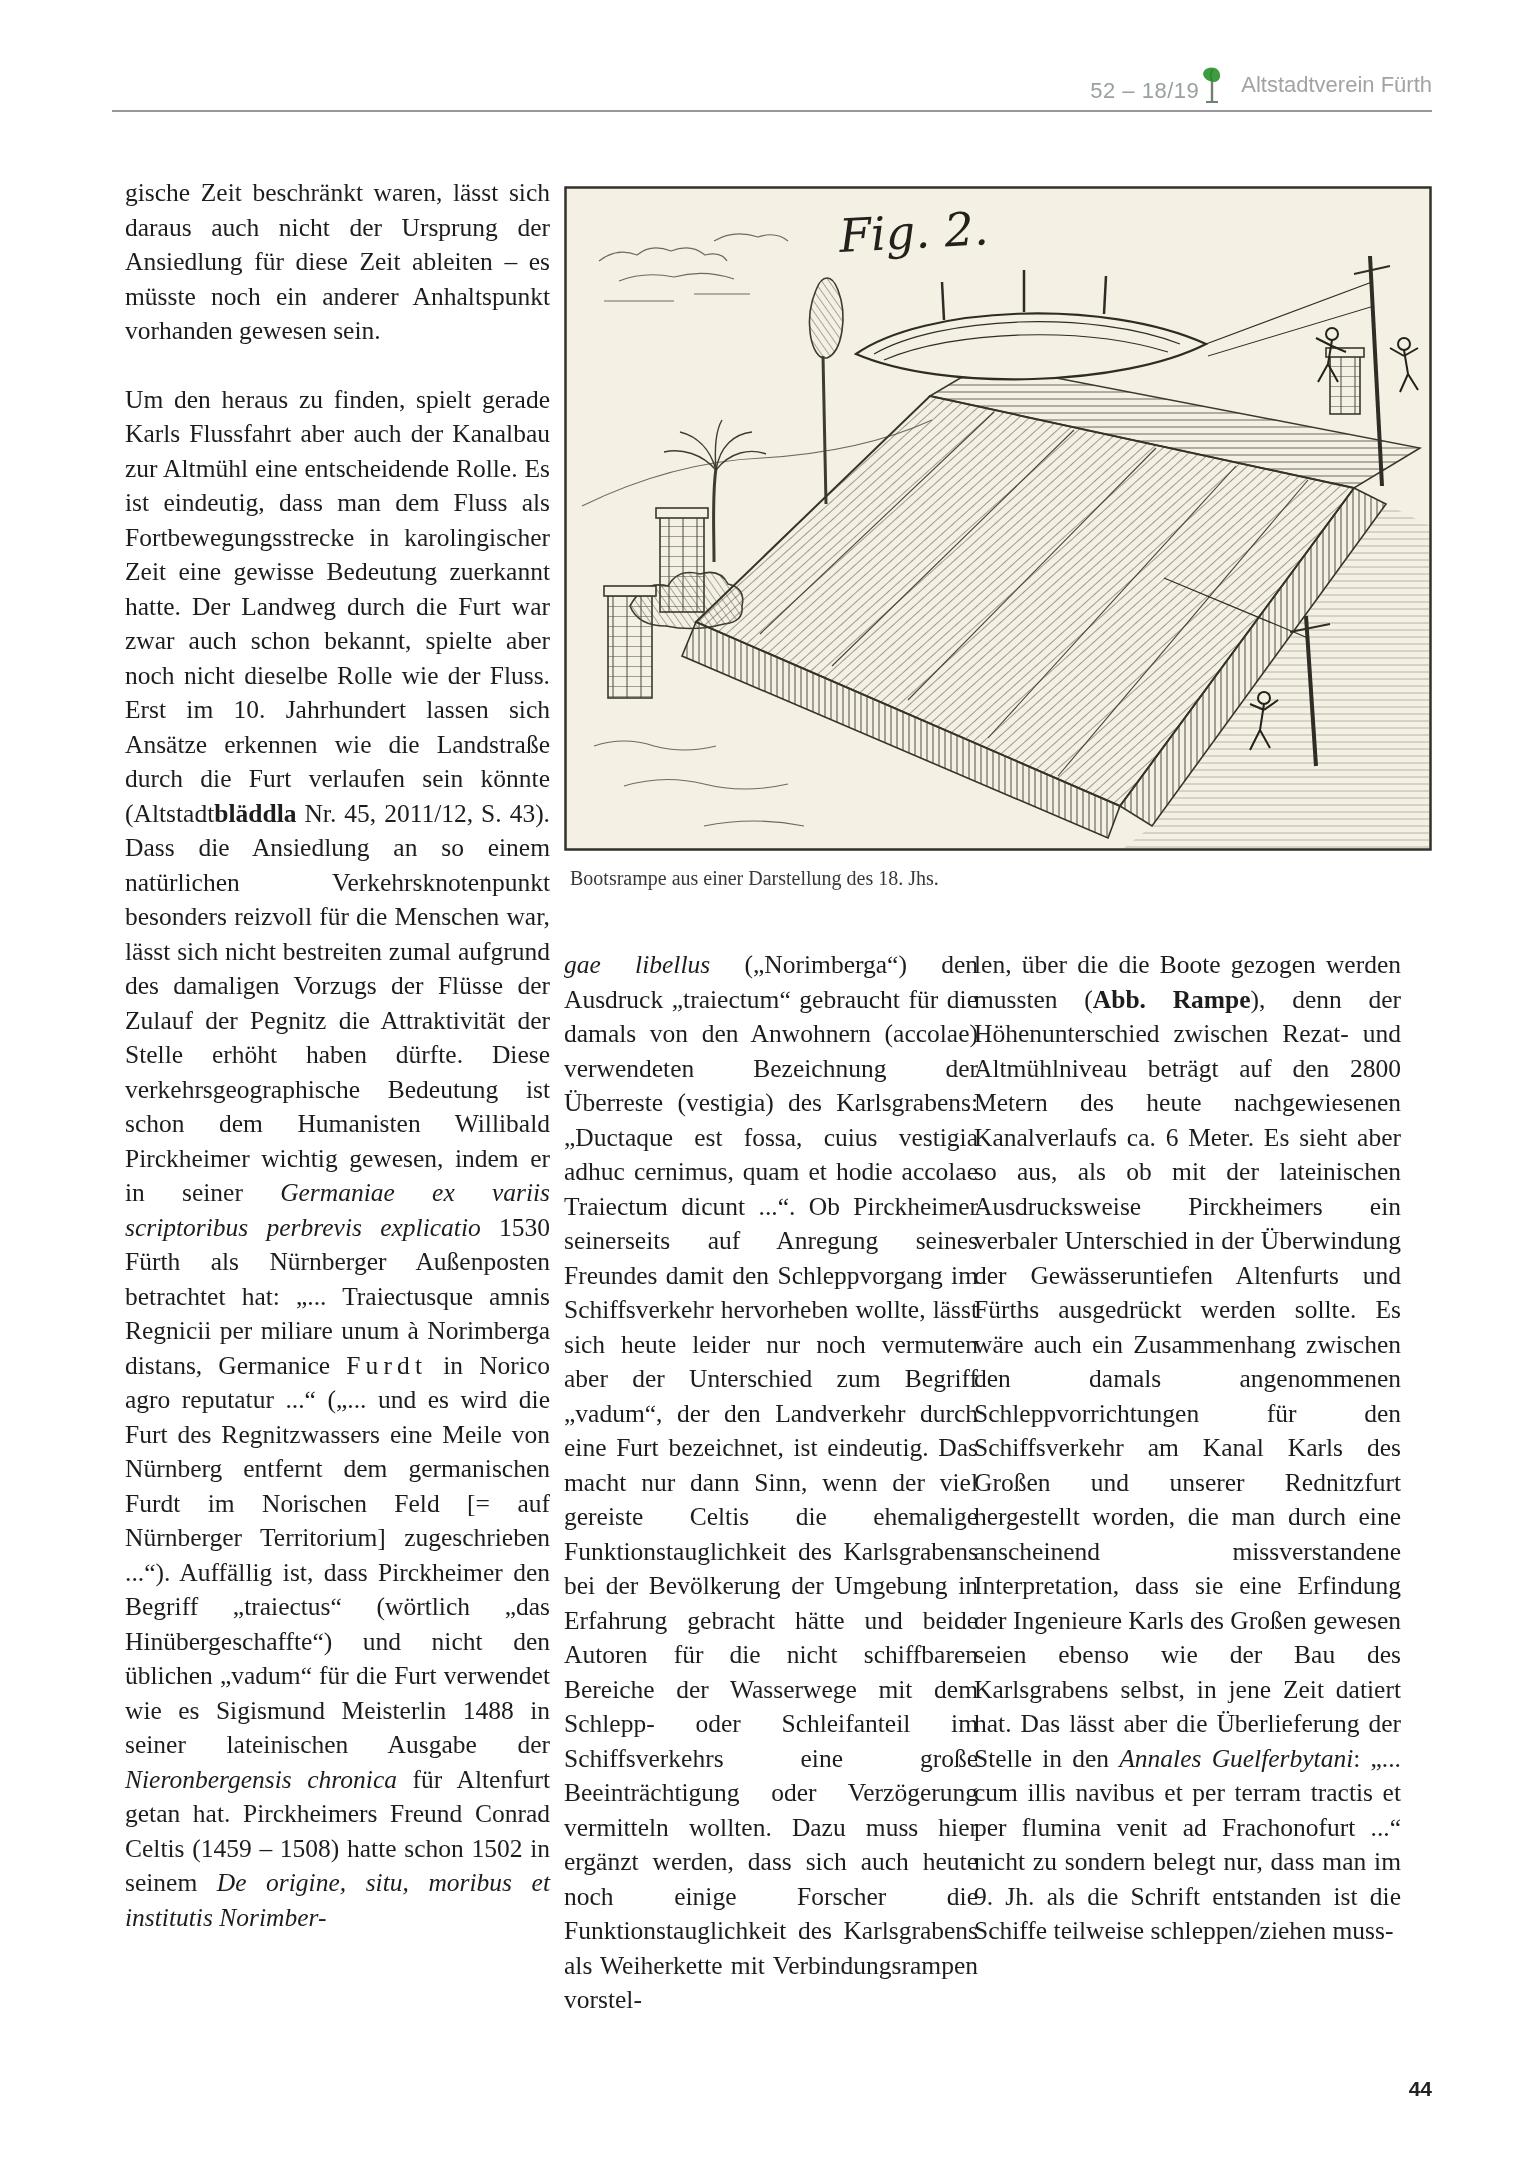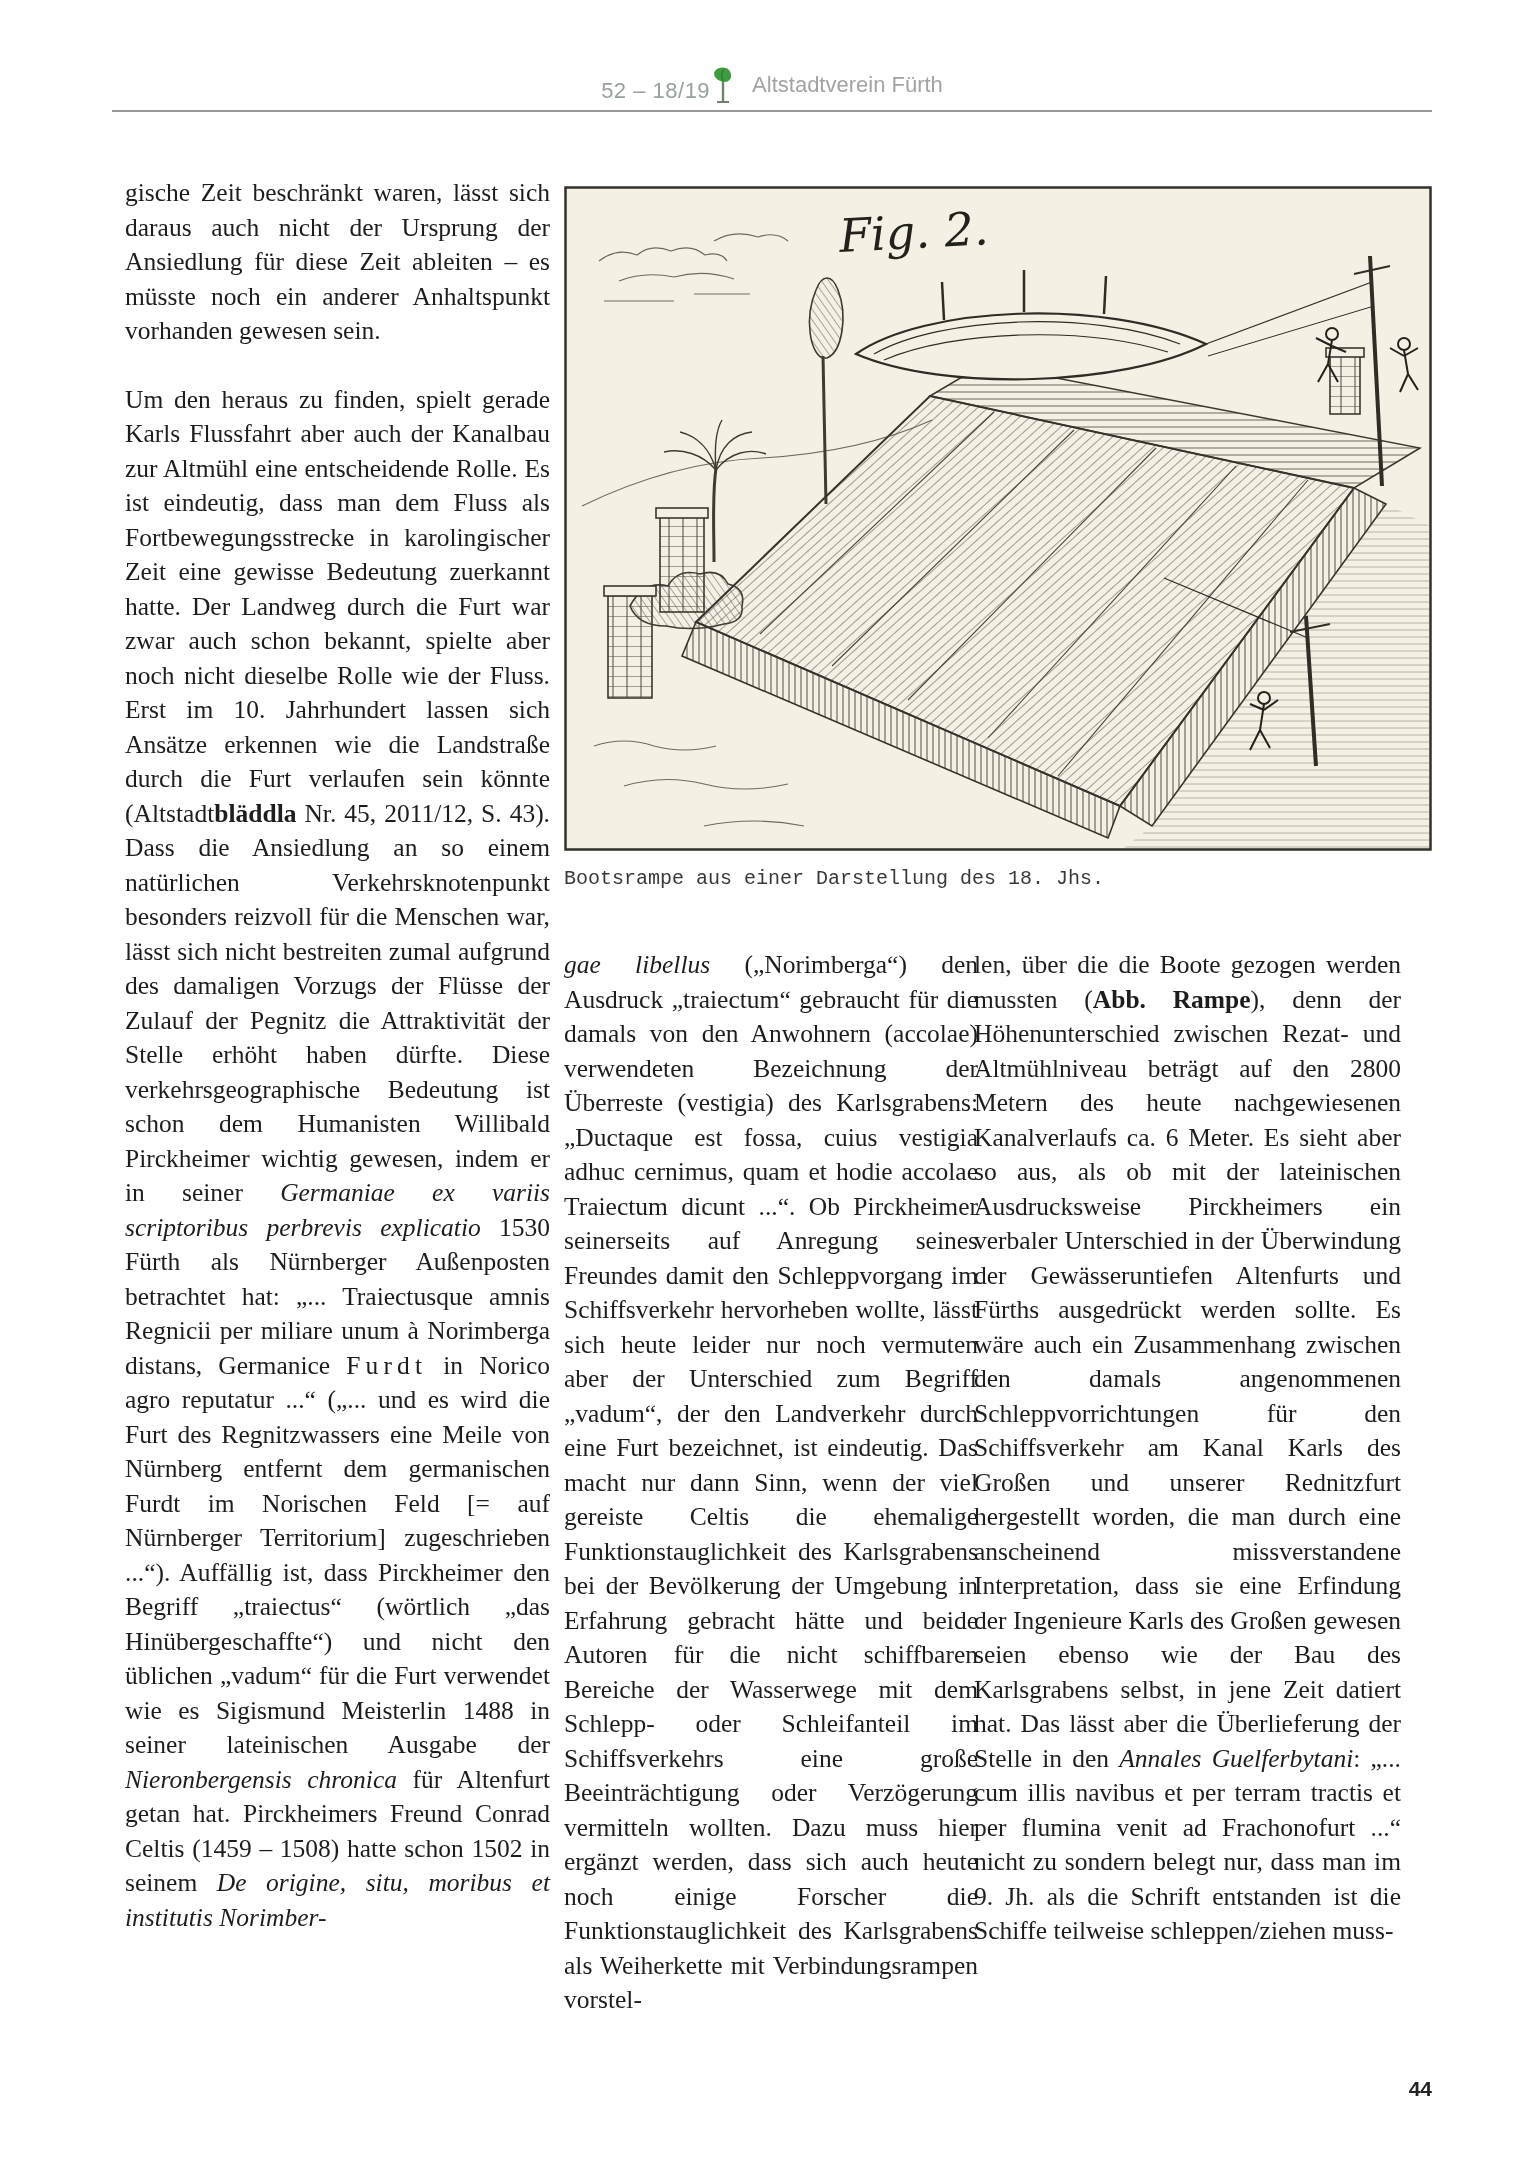--- a/index.html
+++ b/index.html
@@ -4,21 +4,21 @@
 <style>
   * { margin:0; padding:0; box-sizing:border-box; }
   html, body { background:#ffffff; }
   .page {
     position:relative; width:1536px; height:2173px; background:#ffffff;
     font-family:"Liberation Serif","DejaVu Serif",serif; color:#1d1c1e; overflow:hidden;
   }
   .header {
     position:absolute; left:112px; top:68px; width:1320px; height:44px;
     border-bottom:2px solid #98989a;
-    display:flex; align-items:flex-end; justify-content:center; padding-bottom:6px;
+    display:flex; align-items:flex-end; justify-content:flex-end; padding-bottom:6px;
     font-family:"Liberation Sans","DejaVu Sans",sans-serif;
   }
   .issue { font-size:22px; color:#96a29b; letter-spacing:0.5px; }
   .brand { display:flex; align-items:center; gap:16px; }
   .brand-text { font-size:22px; color:#a3a3a5; }
   .logo { display:block; }
 
   .col {
     position:absolute; font-size:25.5px; line-height:34.5px; text-align:justify;
     hyphens:auto; -webkit-hyphens:auto;
@@ -29,22 +29,22 @@
   .col2 { left:564px;  top:948px; width:414px; }
   .col3 { left:974px; top:948px; width:427px; }
   .i  { font-style:italic; }
   .b  { font-weight:bold; }
   .sp { letter-spacing:0.2em; }
 
   .figure { position:absolute; left:564px; top:186px; width:868px; }
   .engraving svg { display:block; width:868px; height:665px; }
   .caption {
     margin-top:16px;
-    font-family:Liberation Mono, monospace;
-    font-size:20px; color:#39393b;
+    font-family:Liberation Serif, serif;
+    font-size:20px; color:#39393b;margin-left:6px;
   }
   .pagenum {
     position:absolute; right:104px; bottom:72px;
     font-family:"Liberation Sans","DejaVu Sans",sans-serif;
     font-size:21px; font-weight:bold; color:#222;
   }
 </style>
 </head>
 <body>
 

